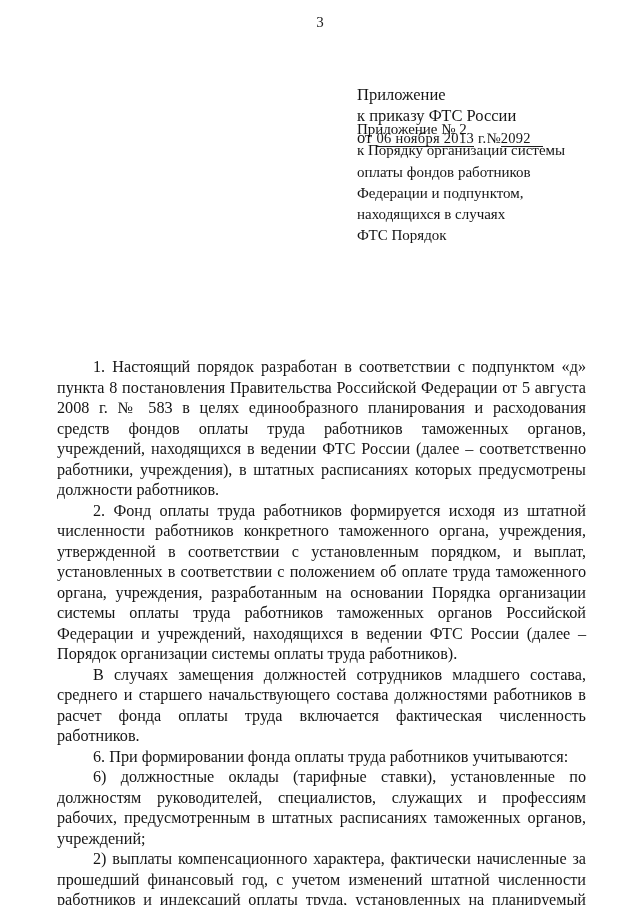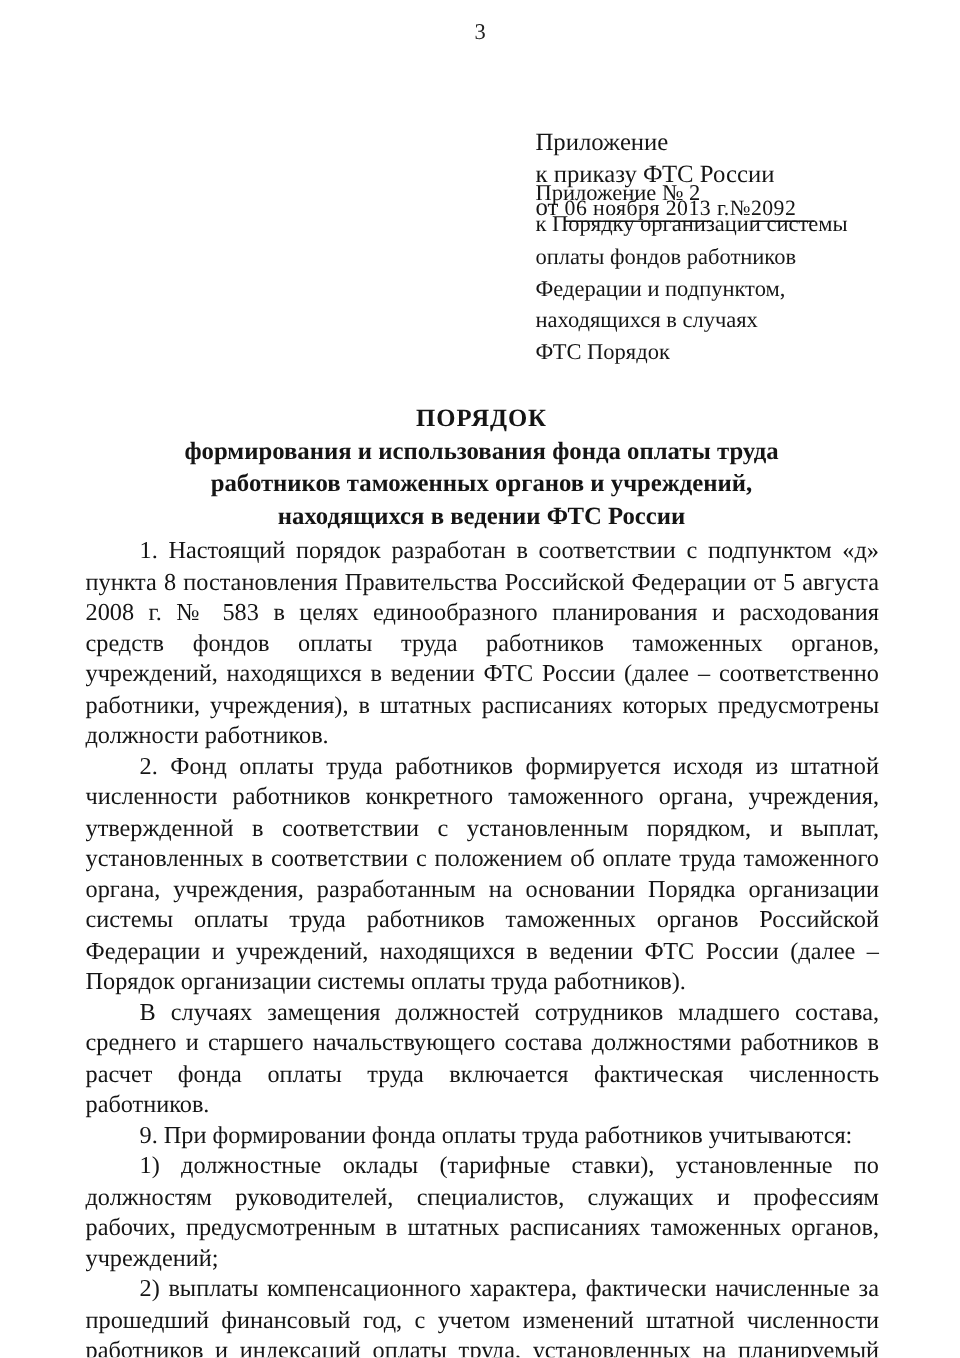--- a/index.html
+++ b/index.html
@@ -87,29 +87,23 @@
 
   <div class="appendix-block">
     <div>Приложение № 2</div>
     <div>к Порядку организации системы</div>
     <div>оплаты фондов работников</div>
     <div>Федерации и подпунктом,</div>
     <div>находящихся в случаях</div>
     <div>ФТС Порядок</div>
   </div>
 
-  <div class="title-block">
-    <div class="title-main">ПОРЯДОК</div>
-    <div>формирования и использования фонда оплаты труда</div>
-    <div>работников таможенных органов и учреждений,</div>
-    <div>находящихся в ведении ФТС России</div>
-  </div>
 
   <div class="body-block">
     <p class="para">1. Настоящий порядок  разработан в соответствии с подпунктом «д» пункта 8 постановления Правительства Российской Федерации от 5 августа 2008 г. № 583 в целях единообразного планирования и расходования средств фондов оплаты труда работников таможенных органов, учреждений, находящихся в ведении ФТС России (далее – соответственно работники, учреждения), в штатных расписаниях которых предусмотрены должности работников.</p>
     <p class="para">2. Фонд оплаты труда работников формируется исходя из штатной численности работников конкретного таможенного органа, учреждения, утвержденной в соответствии с установленным порядком, и выплат, установленных в соответствии с положением об оплате труда таможенного органа, учреждения, разработанным на основании Порядка организации системы оплаты труда работников таможенных органов Российской Федерации и учреждений, находящихся в ведении ФТС России (далее – Порядок организации системы оплаты труда работников).</p>
     <p class="para">В случаях замещения должностей сотрудников младшего состава, среднего и старшего начальствующего состава должностями работников в расчет фонда оплаты труда включается фактическая численность работников.</p>
-    <p class="para">9. При формировании фонда оплаты труда работников учитываются:</p>
-    <p class="para">1) должностные оклады (тарифные ставки), установленные по должностям руководителей, специалистов, служащих и профессиям рабочих, предусмотренным в штатных расписаниях таможенных органов, учреждений;</p>
+    <p class="para">6. При формировании фонда оплаты труда работников учитываются:</p>
+    <p class="para">6) должностные оклады (тарифные ставки), установленные по должностям руководителей, специалистов, служащих и профессиям рабочих, предусмотренным в штатных расписаниях таможенных органов, учреждений;</p>
     <p class="para">2) выплаты компенсационного характера, фактически начисленные за прошедший финансовый год, с учетом изменений штатной численности работников и индексаций оплаты труда, установленных на планируемый финансовый год;</p>
   </div>
 
 </div>
 
 </body></html>

